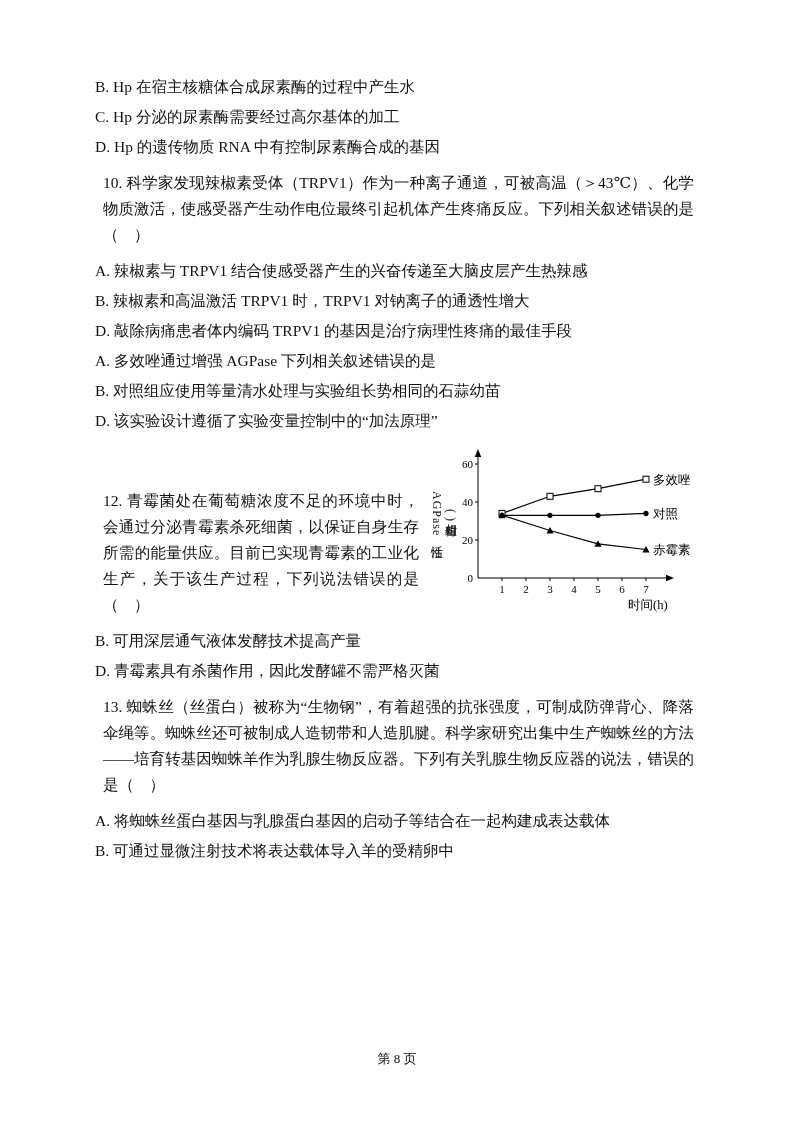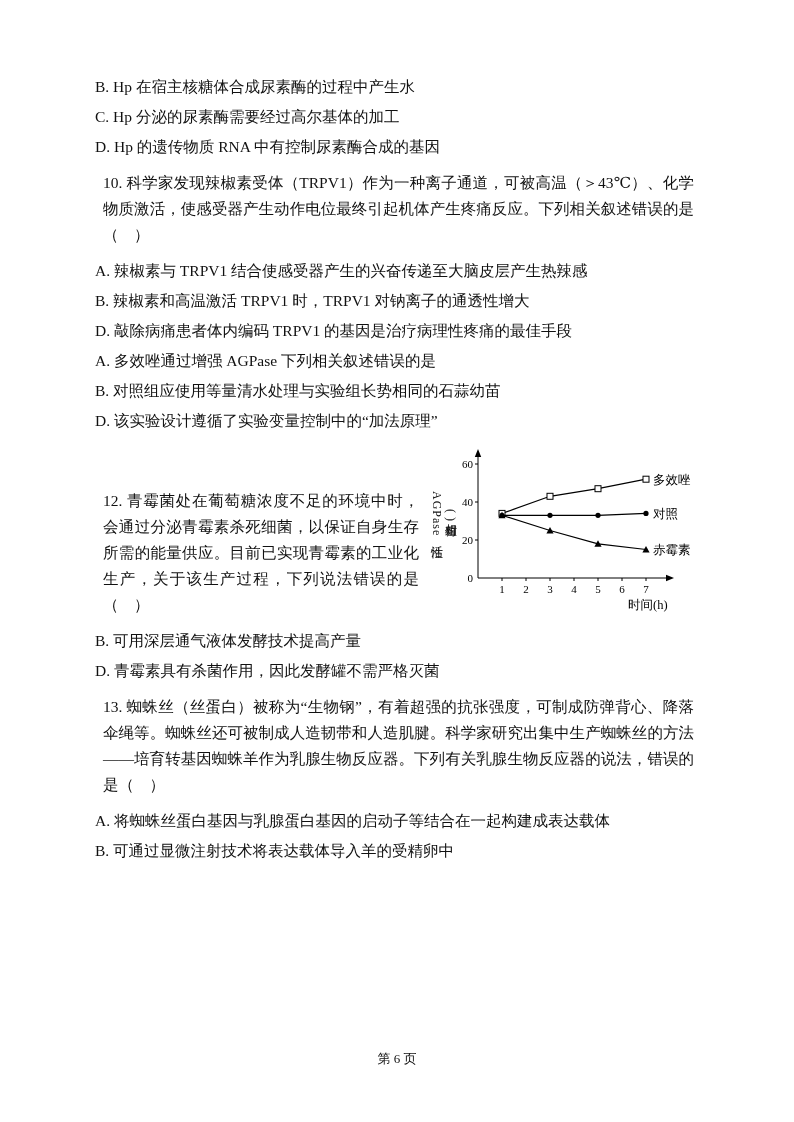--- a/index.html
+++ b/index.html
@@ -116,14 +116,14 @@
     </div>
 
     <div class="qblock">
       <p class="stem">13. 蜘蛛丝（丝蛋白）被称为“生物钢”，有着超强的抗张强度，可制成防弹背心、降落伞绳等。蜘蛛丝还可被制成人造韧带和人造肌腱。科学家研究出集中生产蜘蛛丝的方法——培育转基因蜘蛛羊作为乳腺生物反应器。下列有关乳腺生物反应器的说法，错误的是（　）</p>
       <p class="tline">A. 将蜘蛛丝蛋白基因与乳腺蛋白基因的启动子等结合在一起构建成表达载体</p>
       <p class="tline">B. 可通过显微注射技术将表达载体导入羊的受精卵中</p>
     </div>
 
   </div>
 
-  <div class="footer">第 6 页</div>
+  <div class="footer">第 8 页</div>
 </div>
 
 </body></html>

